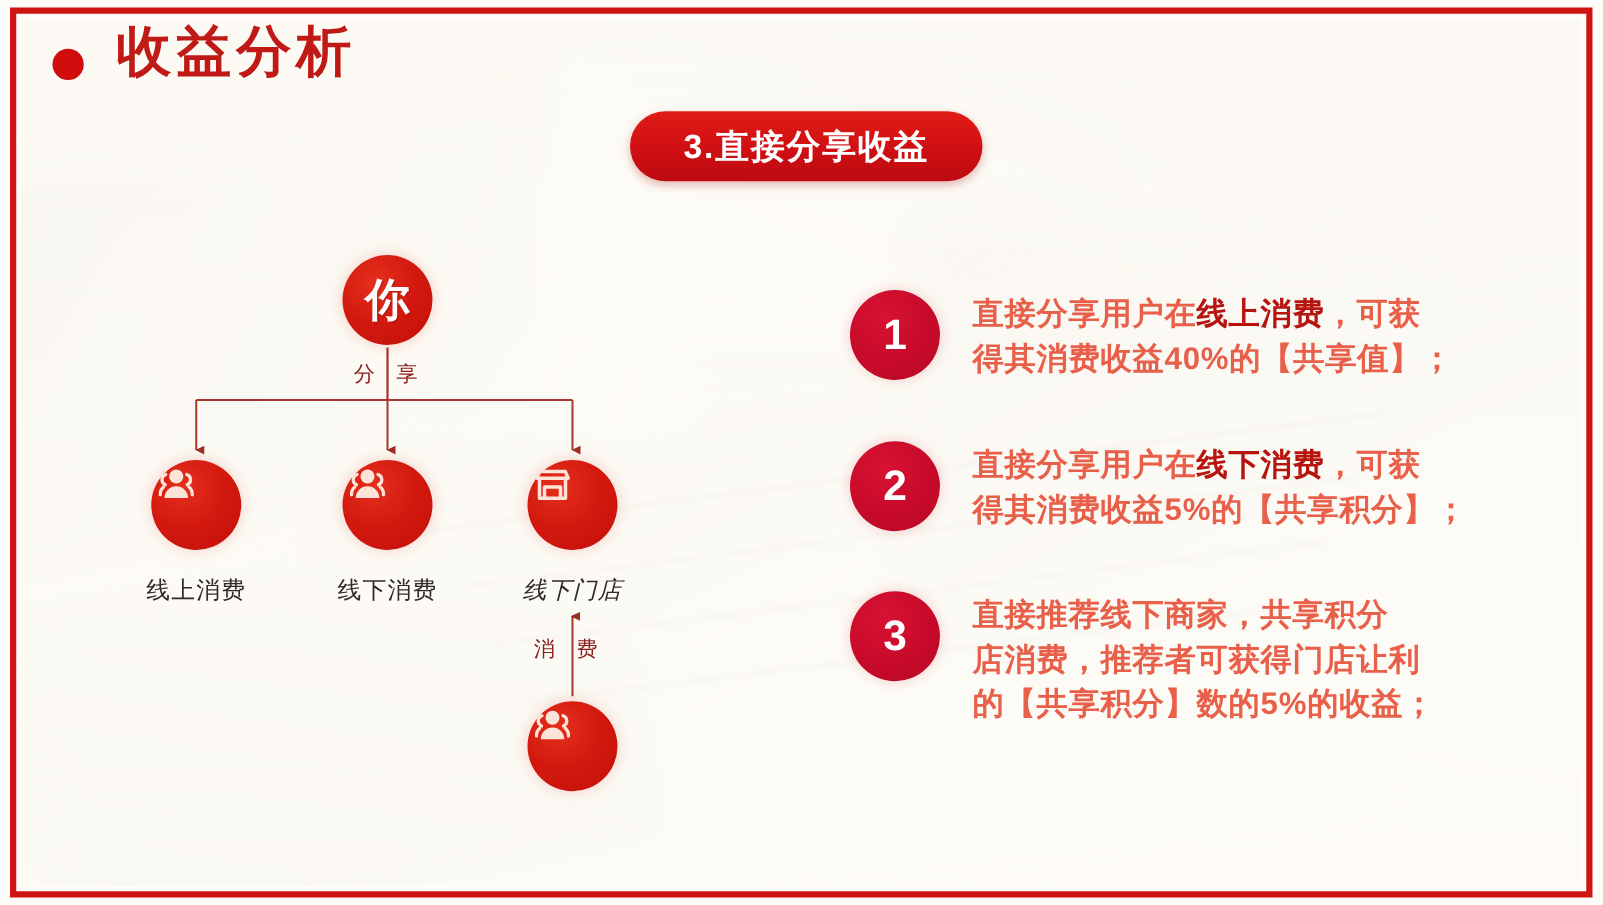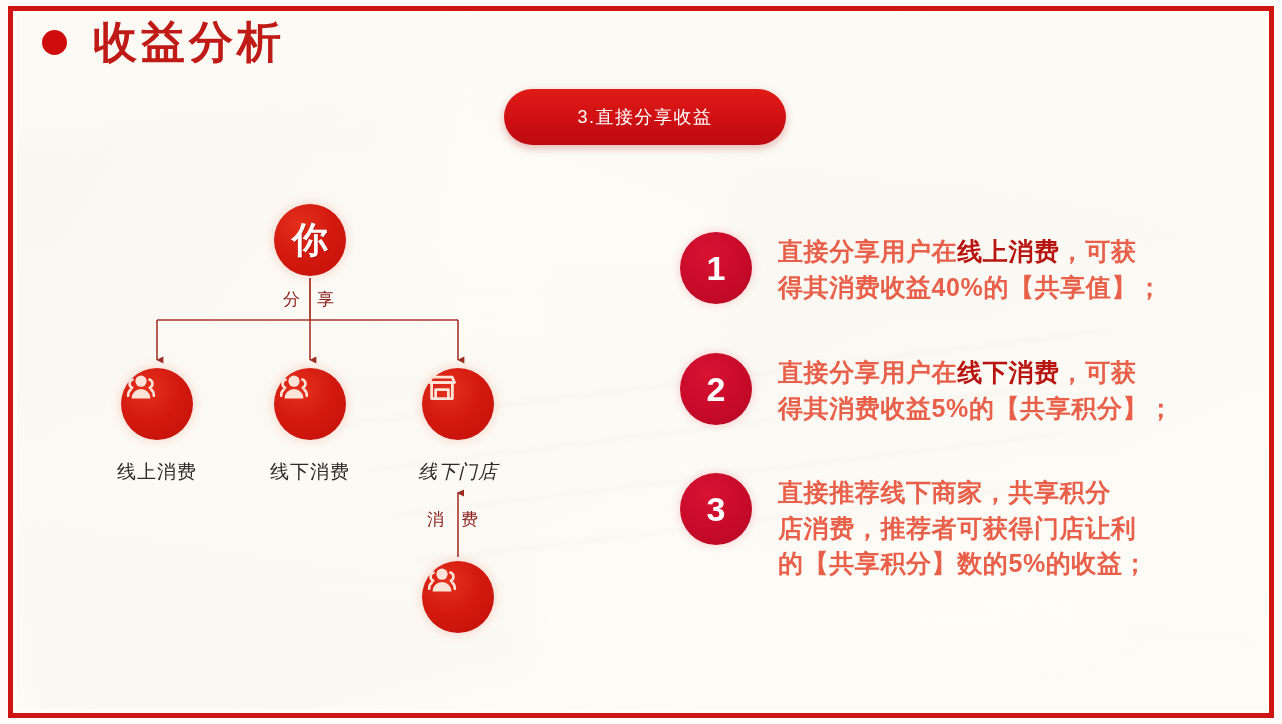--- a/index.html
+++ b/index.html
@@ -57,42 +57,42 @@
   .streak.s3{top:66%;left:30%;width:54%;}
   .streak.s4{top:73%;left:32%;width:50%;}
   .bg-wash{
     position:absolute;inset:0;
     background:linear-gradient(180deg,rgba(255,253,248,.62),rgba(255,253,248,.74));
   }
 
   
   .page-title-row{
     position:absolute;left:42px;top:20px;z-index:20;
-    display:flex;align-items:center;gap:26px;
+    display:flex;align-items:flex-end;gap:26px;
   }
   .title-bullet{
     width:25px;height:25px;border-radius:50%;
     background:#cf0d0d;flex:0 0 auto;
   }
   .page-title{
     font-size:44px;font-weight:700;color:#c01a17;letter-spacing:4px;
     line-height:1;white-space:nowrap;
     text-shadow:1px 1px 0 rgba(255,255,255,.55);
   }
 
   
   .section-pill{
     position:absolute;left:504px;top:89px;z-index:20;
     width:282px;height:56px;border-radius:28px;
     background:linear-gradient(180deg,#e01c16 0%,#cf0f13 55%,#bb0a10 100%);
     box-shadow:0 3px 8px rgba(170,15,15,.30);
     display:flex;align-items:center;justify-content:center;
   }
   .section-pill span{
-    color:#ffffff;font-size:18px;font-weight:400;letter-spacing:1.5px;
+    color:#ffffff;font-size:27px;font-weight:700;letter-spacing:1.5px;
     white-space:nowrap;
   }
 
   
   .diagram{position:absolute;left:0;top:0;width:640px;height:724px;z-index:15;}
   .diagram svg{position:absolute;left:0;top:0;}
 
   .node{
     position:absolute;border-radius:50%;
     background:radial-gradient(circle at 36% 30%,#e4301c 0%,#d3190f 48%,#c11008 100%);

